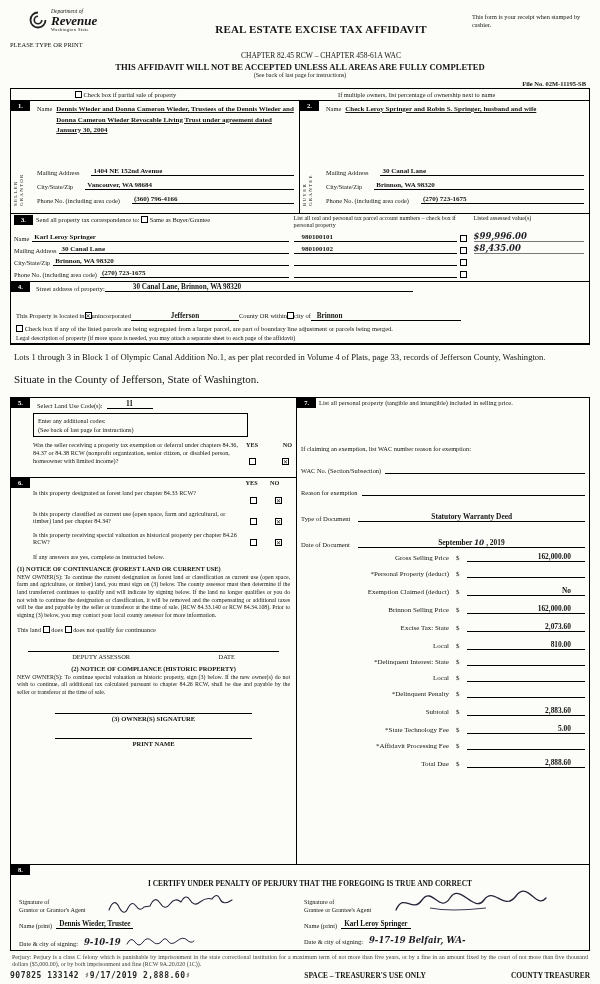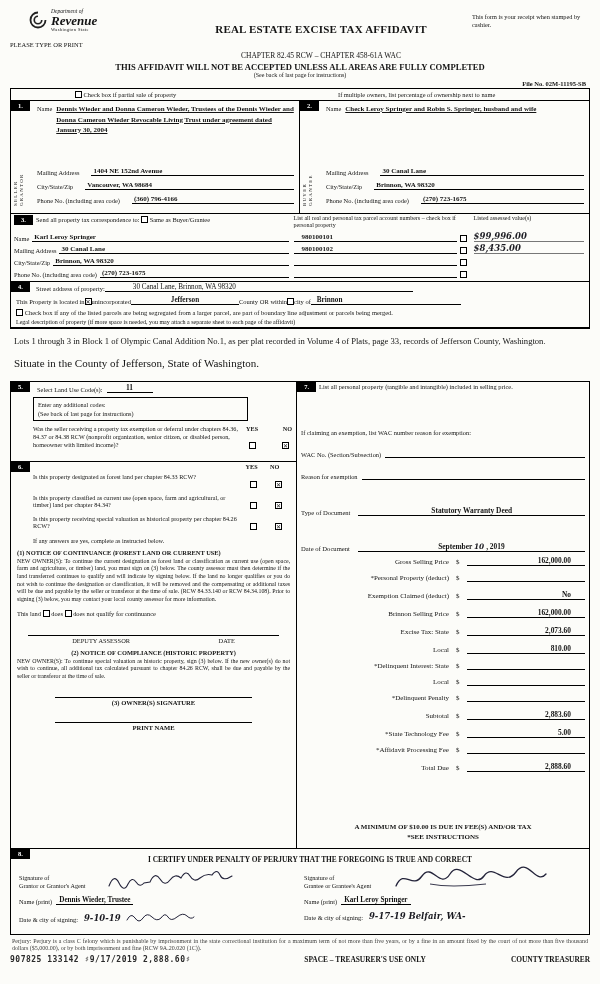--- a/index.html
+++ b/index.html
@@ -51,22 +51,22 @@
 .s3row{display:flex;align-items:flex-end;font-size:6.4px;height:12px}
 .s3row .val{flex:1;margin-left:3px;font-size:7px;font-weight:bold;border-bottom:1px solid #000;padding:0 2px;white-space:nowrap}
 .prow{display:flex;align-items:flex-end;height:12px;gap:3px}
 .pnum{flex:1;border-bottom:1px solid #000;font-size:7px;font-weight:bold;text-align:left;padding-left:8px}
 .vrow{display:flex;align-items:flex-end;height:12px}
 .vcell{flex:1;font-size:8.5px;text-align:left}
 .vcell.u{border-bottom:1px solid #777}
 
 .sec4{border-bottom:1px solid #000;position:relative;padding:1px 3px 2px;font-size:6.5px}
 .s4r1{display:flex;align-items:flex-end;margin-left:22px}
-.s4street{width:56%;border-bottom:1px solid #000;font-weight:normal;font-size:7.2px;padding-left:28px}
-.s4r2{display:flex;align-items:flex-end;gap:0;margin-top:4px;margin-left:2px}
+.s4street{width:56%;border-bottom:1px solid #000;font-weight:bold;font-size:7.2px;padding-left:28px}
+.s4r2{display:flex;align-items:flex-start;gap:0;margin-top:20px;margin-left:2px}
 .s4county{width:108px;border-bottom:1px solid #000;font-weight:bold;font-size:7.2px;text-align:center}
 .s4city{width:150px;border-bottom:1px solid #000;font-weight:bold;font-size:7.2px;padding-left:6px}
 .s4r3{margin-top:4px;margin-left:2px}
 .s4r4{margin-top:3px;margin-left:2px;font-size:6px}
 
 .legal{font-size:8.6px;line-height:1.35;padding:7px 4px 0}
 .situate{font-size:11px;padding:9px 4px 12px}
 
 .box2{border:1px solid #000}
 .cols{display:flex;height:466px}
@@ -93,31 +93,31 @@
 .thisland{font-size:6.4px;margin-top:6px}
 .sigline{border-top:1px solid #000;margin-top:18px;display:flex;justify-content:space-around;font-size:6.4px;padding-top:1px;width:92%;margin-left:4%}
 .ntitle2{text-align:center}
 .center-sig{width:72%;margin:16px auto 0;border-top:1px solid #000;text-align:center;font-size:6.6px;font-weight:bold;padding-top:1px}
 
 .s7top{display:flex;gap:4px;margin-left:18px;padding-top:1px}
 .s7top div{font-size:6.4px;line-height:1.35}
 .s7ex{font-size:6.4px;margin-top:38px}
 .s7line{display:flex;align-items:flex-end;font-size:6.4px;margin-top:15px}
 .s7line .fill{flex:1;border-bottom:1px solid #000;margin-left:4px;font-weight:bold;font-size:7.2px;padding-left:10px}
-.s7doc{display:flex;align-items:flex-end;font-size:6.6px;margin-top:26px}
+.s7doc{display:flex;align-items:flex-end;font-size:6.6px;margin-top:16px}
 .s7doc .dval{flex:1;border-bottom:1px solid #000;margin-left:8px;font-weight:bold;font-size:7.4px;text-align:center}
 .money{display:flex;flex-direction:column;gap:8px;margin-top:4px}
 .mrow{display:flex;align-items:flex-end}
 .mlab{flex:1;text-align:right;font-size:7px}
 .mcur{width:18px;padding-left:7px;font-size:7px}
 .mval{width:118px;border-bottom:1px solid #000;text-align:right;font-weight:bold;font-size:7.4px;padding-right:14px}
 .minnote{position:absolute;left:0;right:0;bottom:5px;text-align:center;font-size:7px;font-weight:bold;line-height:1.5}
 
 .sec8{border-top:1px solid #000;position:relative;min-height:86px;padding:1px 4px 2px}
-.certify{text-align:center;font-size:7.4px;font-weight:bold;margin-left:20px;padding-top:5px}
+.certify{text-align:center;font-size:7.4px;font-weight:bold;margin-left:20px;padding-top:13px}
 .s8cols{display:flex;margin-top:4px}
 .s8half{width:50%;padding:0 4px;position:relative}
 .s8sig{display:flex;align-items:flex-end;gap:4px}
 .s8lab{font-size:6.2px;line-height:1.25;width:82px}
 .s8sigarea{flex:1;position:relative;height:22px}
 .s8sigarea svg{position:absolute;bottom:-2px;left:0}
 .s8row{display:flex;align-items:flex-end;font-size:6.4px;margin-top:6px}
 .s8row .val{margin-left:4px;font-size:7.2px;font-weight:bold;border-bottom:1px solid #000;padding:0 3px;white-space:nowrap}
 .s8hand{margin-left:6px;font-size:8.5px}
 
@@ -464,24 +464,20 @@
             <span class="mcur">$</span>
             <span class="mval"></span>
           </div>
           <div class="mrow">
             <span class="mlab">Total Due</span>
             <span class="mcur">$</span>
             <span class="mval">2,888.60</span>
           </div>
         </div>
 
-        <div class="minnote">
-          <div>A MINIMUM OF $10.00 IS DUE IN FEE(S) AND/OR TAX</div>
-          <div>*SEE INSTRUCTIONS</div>
-        </div>
       </div>
     </div>
 
     <div class="sec8">
       <div class="badge">8.</div>
       <div class="certify">I CERTIFY UNDER PENALTY OF PERJURY THAT THE FOREGOING IS TRUE AND CORRECT</div>
       <div class="s8cols">
         <div class="s8half">
           <div class="s8sig">
             <div class="s8lab">

